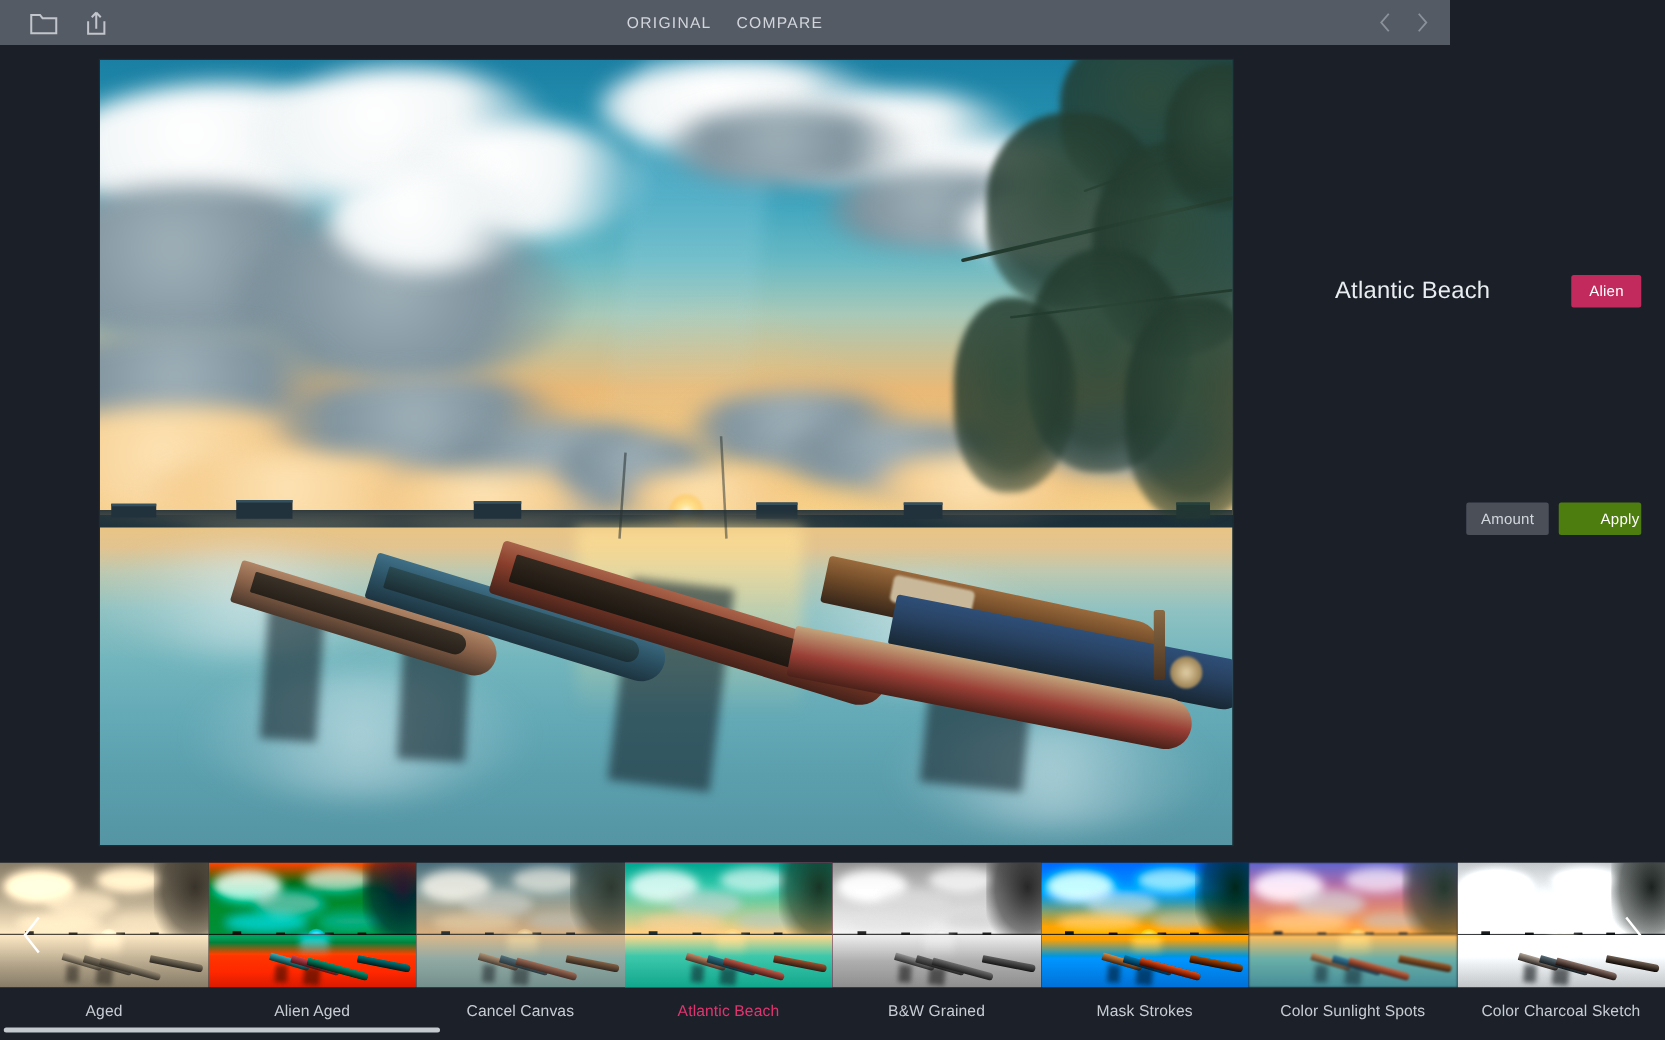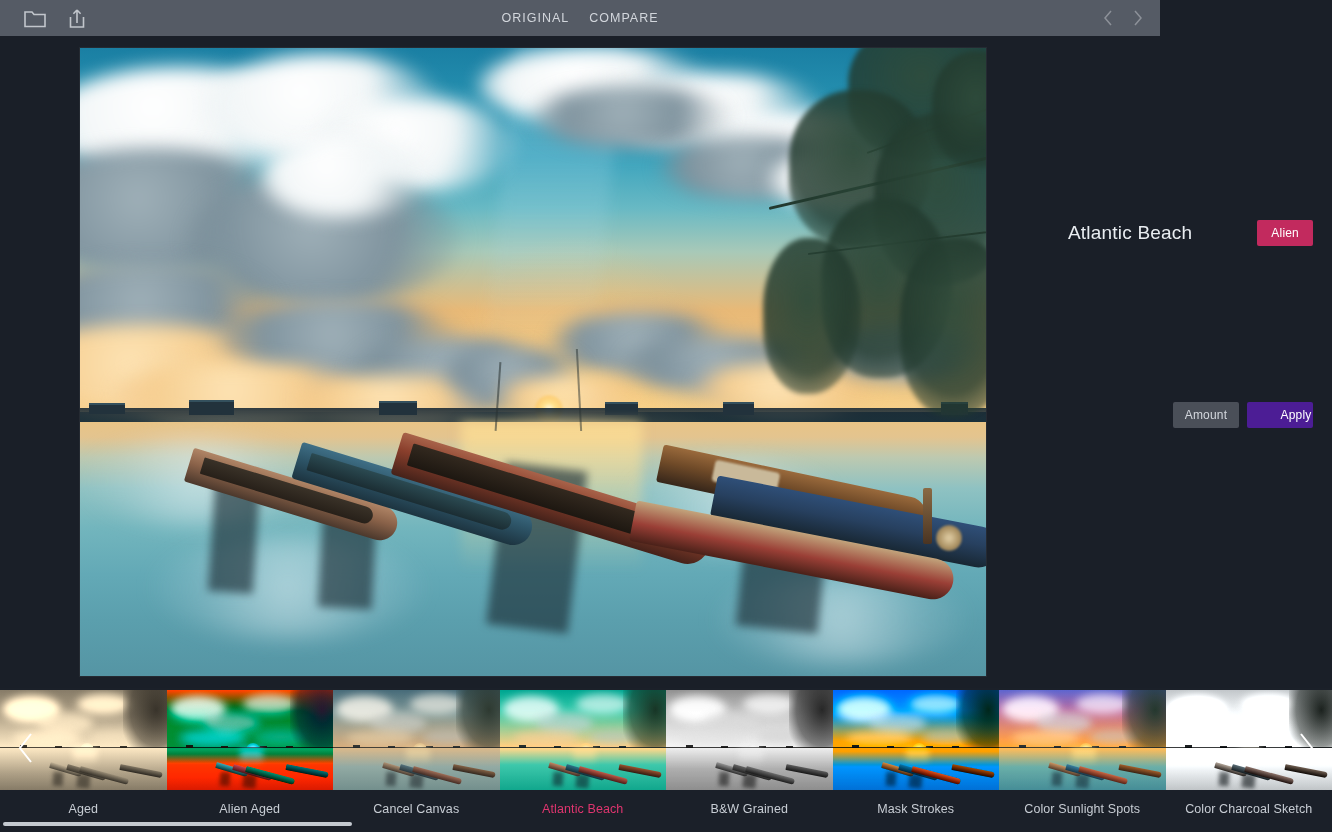--- a/index.html
+++ b/index.html
@@ -173,21 +173,21 @@
   }
   .panel-actions {
     position:absolute; right:19px; top:206px;
     display:flex; gap:8px;
   }
   .btn {
     border:none; border-radius:2px; font-size:12px; cursor:pointer;
     padding:6px 0; width:66px; text-align:center; letter-spacing:.2px;
   }
   .btn-cancel { background:#4a4f58; color:#d3d7dd; }
-  .btn-apply  { background:#4c1d95; color:#ffffff;padding-left:32px; }
+  .btn-apply  { background:#4d7c0f; color:#ffffff;padding-left:32px; }
 
   
   .strip {
     position:absolute; left:0; top:688px; width:1332px; height:144px;
     background:#1b2029;
   }
   .thumbs {
     position:absolute; left:0; top:0; width:1332px; height:144px;
     display:flex;
   }

